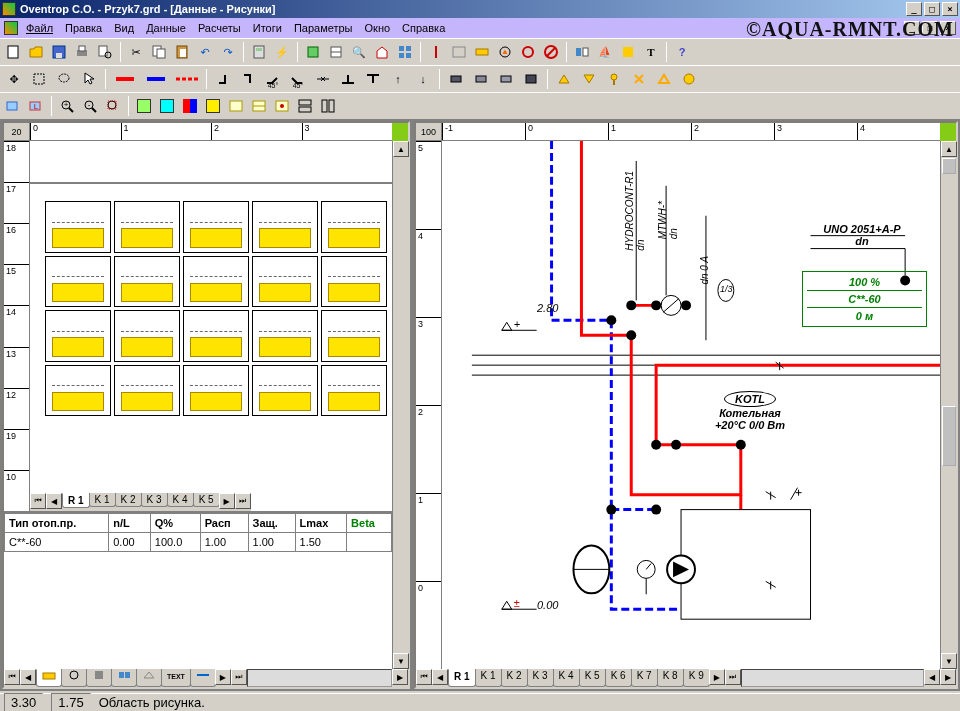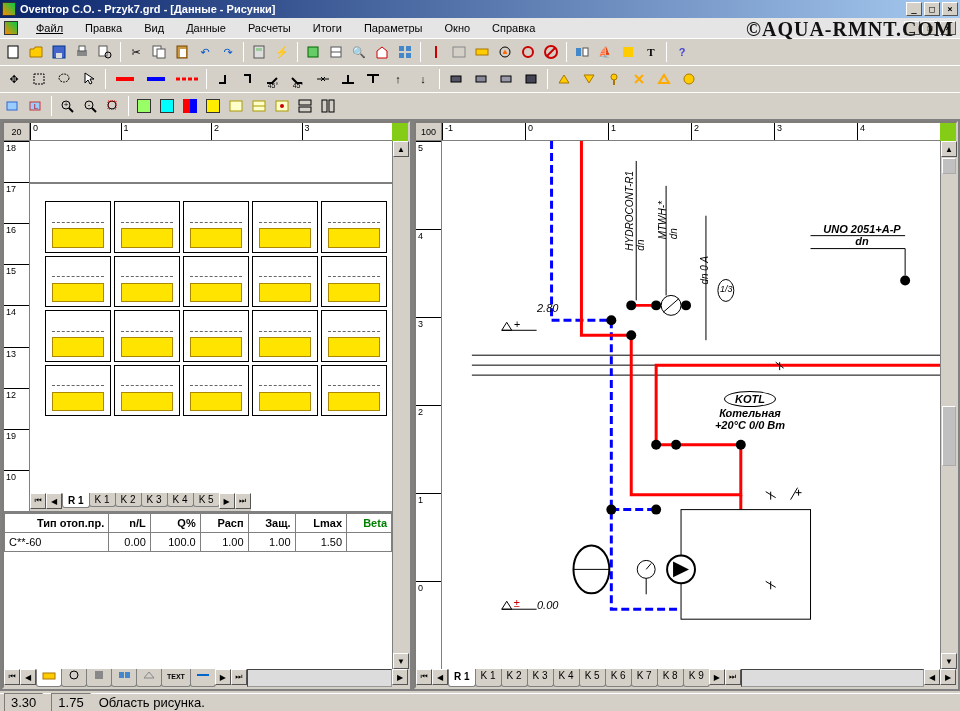--- a/index.html
+++ b/index.html
@@ -33,24 +33,24 @@
     width: 16px; height: 14px;
     background: #d4d0c8;
     border: 1px solid #fff;
     border-right-color: #555;
     border-bottom-color: #555;
     display: flex; align-items: center; justify-content: center;
     font-size: 9px; font-family: monospace; font-weight: bold;
     color: #000;
   }
   .menubar {
-    background: #e5e5e5;
+    background: #c4b5fd;
     display: flex;
     padding: 2px 4px;
-    gap: 10px;
+    gap: 0;
     align-items: center;
   }
   .menubar .icon-app2 {
     width: 14px; height: 14px;
     background: linear-gradient(45deg, #ff8800, #00cc44);
     border: 1px solid #333;
     margin-right: 2px;
   }
   .menuitem { padding: 2px 6px; cursor: default; }
   .menuitem .ul { text-decoration: underline; }
@@ -156,21 +156,21 @@
     background: #fff;
     border-top: 2px solid #808080;
   }
   .pane-left .canvas-area { bottom: 176px; }
   .pane-left .ruler-v { bottom: 176px; }
   .pane-left .scrollbar-v { bottom: 18px; }
   .datatable { width: 100%; border-collapse: collapse; font-size: 11px; }
   .datatable th, .datatable td {
     border: 1px solid #808080;
     padding: 3px 4px;
-    text-align: right;
+    text-align: left;
     background: #fff;
   }
   .datatable th { font-weight: bold; }
   .datatable .beta { color: #008000; }
   .grid-thumbs {
     display: grid;
     grid-template-columns: repeat(5, 1fr);
     grid-template-rows: repeat(4, 1fr);
     gap: 3px;
     padding: 20px 5px 5px 15px;
@@ -832,20 +832,25 @@
         <div class="vlabel" style="position:absolute;left:182px;top:30px"><span>HYDROCONT-R1</span><br><span>dn</span></div>
         <div class="vlabel" style="position:absolute;left:215px;top:60px"><span>MTWH-*</span><br><span>dn</span></div>
         <div class="vlabel" style="position:absolute;left:257px;top:115px">dn 0 A</div>
         <div style="position:absolute;left:278px;top:143px;font-size:9px;font-style:italic">1/3</div>
 
         <div class="label-italic" style="position:absolute;left:370px;top:82px;width:100px">
           <div>UNO 2051+A-P</div>
           <div>dn</div>
         </div>
 
+        <div class="green-box" style="position:absolute;left:360px;top:130px;width:125px">
+          <div>100 %</div>
+          <div class="line2">C**-60</div>
+          <div>0 м</div>
+        </div>
 
         <div class="label-italic" style="position:absolute;left:248px;top:250px;width:120px">
           <span class="kotl-oval">KOTL</span>
           <div>Котельная</div>
           <div>+20°C 0/0 Вт</div>
         </div>
       </div>
     </div>
 
     <div class="scrollbar-v">

